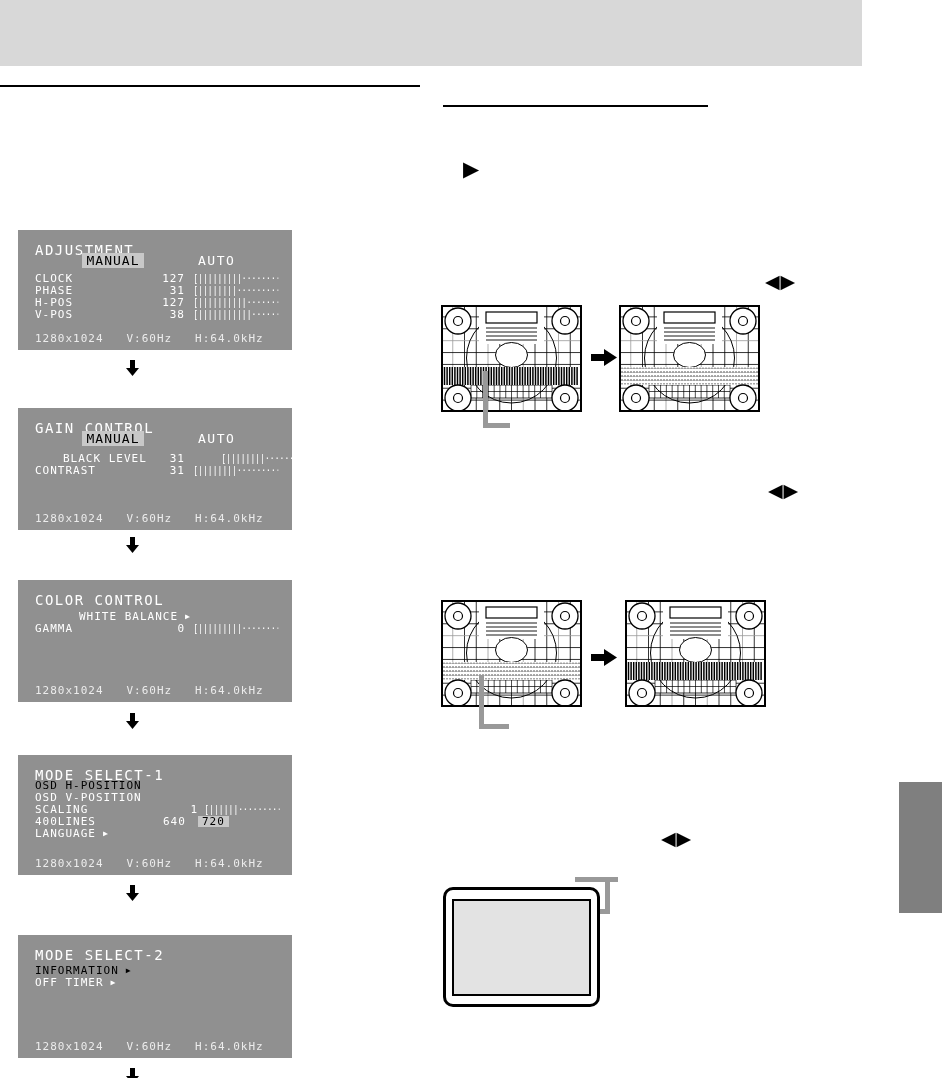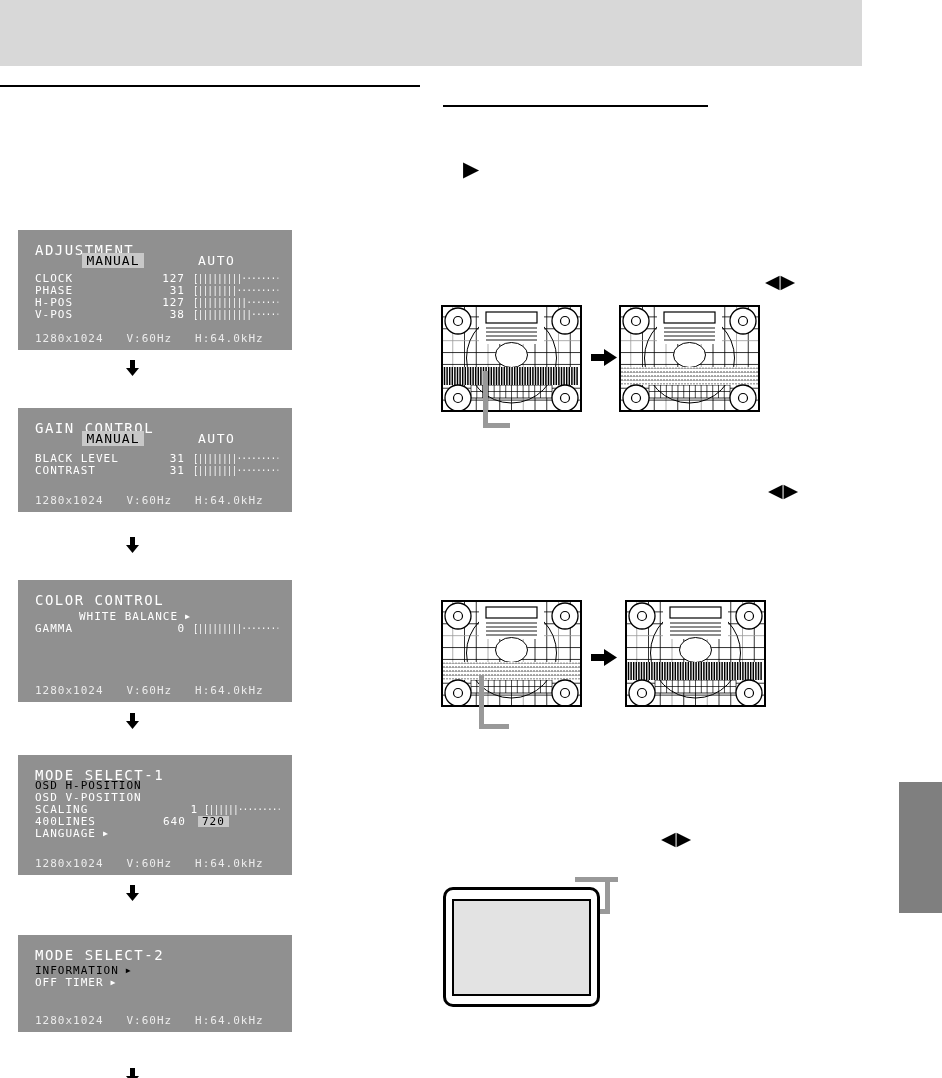--- a/index.html
+++ b/index.html
@@ -7,24 +7,24 @@
         font-family:"DejaVu Sans Mono",monospace}
 
   .banner{position:absolute;left:0;top:0;width:862px;height:66px;background:var(--banner,#d8d8d8)}
   .rule{position:absolute;height:2px;background:#000}
   .rule-left{left:0;top:85px;width:420px}
   .rule-right{left:443px;top:105px;width:265px}
 
   
   .osd{position:absolute;left:18px;width:274px;background:var(--osd-bg,#909090);color:#fff}
   #osd1{top:230px;height:120px}
-  #osd2{top:408px;height:104px}
+  #osd2{top:408px;height:122px}
   #osd3{top:580px;height:122px}
   #osd4{top:755px;height:120px}
-  #osd5{top:935px;height:97px}
+  #osd5{top:935px;height:123px}
   .osd .title{position:absolute;left:17px;top:12px;font-size:14px;letter-spacing:1.5px;white-space:pre}
   .osd .mode{position:absolute;left:0;right:0;top:23px;height:13px;font-size:13px}
   .osd .mode .man{position:absolute;left:64px;width:62px;text-align:center;
                   background:var(--osd-hl,#c8c8c8);color:#000;letter-spacing:1px}
   .osd .mode .auto{position:absolute;left:180px;letter-spacing:1.5px}
   .osd .row{position:absolute;left:0;right:0;height:12px;font-size:11px;line-height:11px}
   .osd .lab{position:absolute;left:17px;letter-spacing:1px;white-space:pre}
   .osd .lab.sel{color:#000}
   .osd .rarr{font-size:8px;margin-left:7px;vertical-align:1px;letter-spacing:0}
   .osd .val{position:absolute;right:107px;width:50px;text-align:right;letter-spacing:1px}
@@ -107,21 +107,21 @@
         <span class="bar">[|||||||||||·······]</span>
       </div>
       <div class="status">1280x1024   V:60Hz   H:64.0kHz</div>
     </div>
   <div class="osd" id="osd2">
       <div class="title">GAIN CONTROL</div>
       <div class="mode">
         <span class="man">MANUAL</span>
         <span class="auto">AUTO</span>
       </div>
-      <div class="row" style="top: 45px;">
+      <div class="row" style="top: 45px; margin-left: 28px;">
         <span class="lab">BLACK LEVEL</span>
         <span class="val">31</span>
         <span class="bar">[||||||||··········]</span>
       </div>
       <div class="row" style="top: 57px;">
         <span class="lab">CONTRAST</span>
         <span class="val">31</span>
         <span class="bar">[||||||||··········]</span>
       </div>
       <div class="status">1280x1024   V:60Hz   H:64.0kHz</div>

